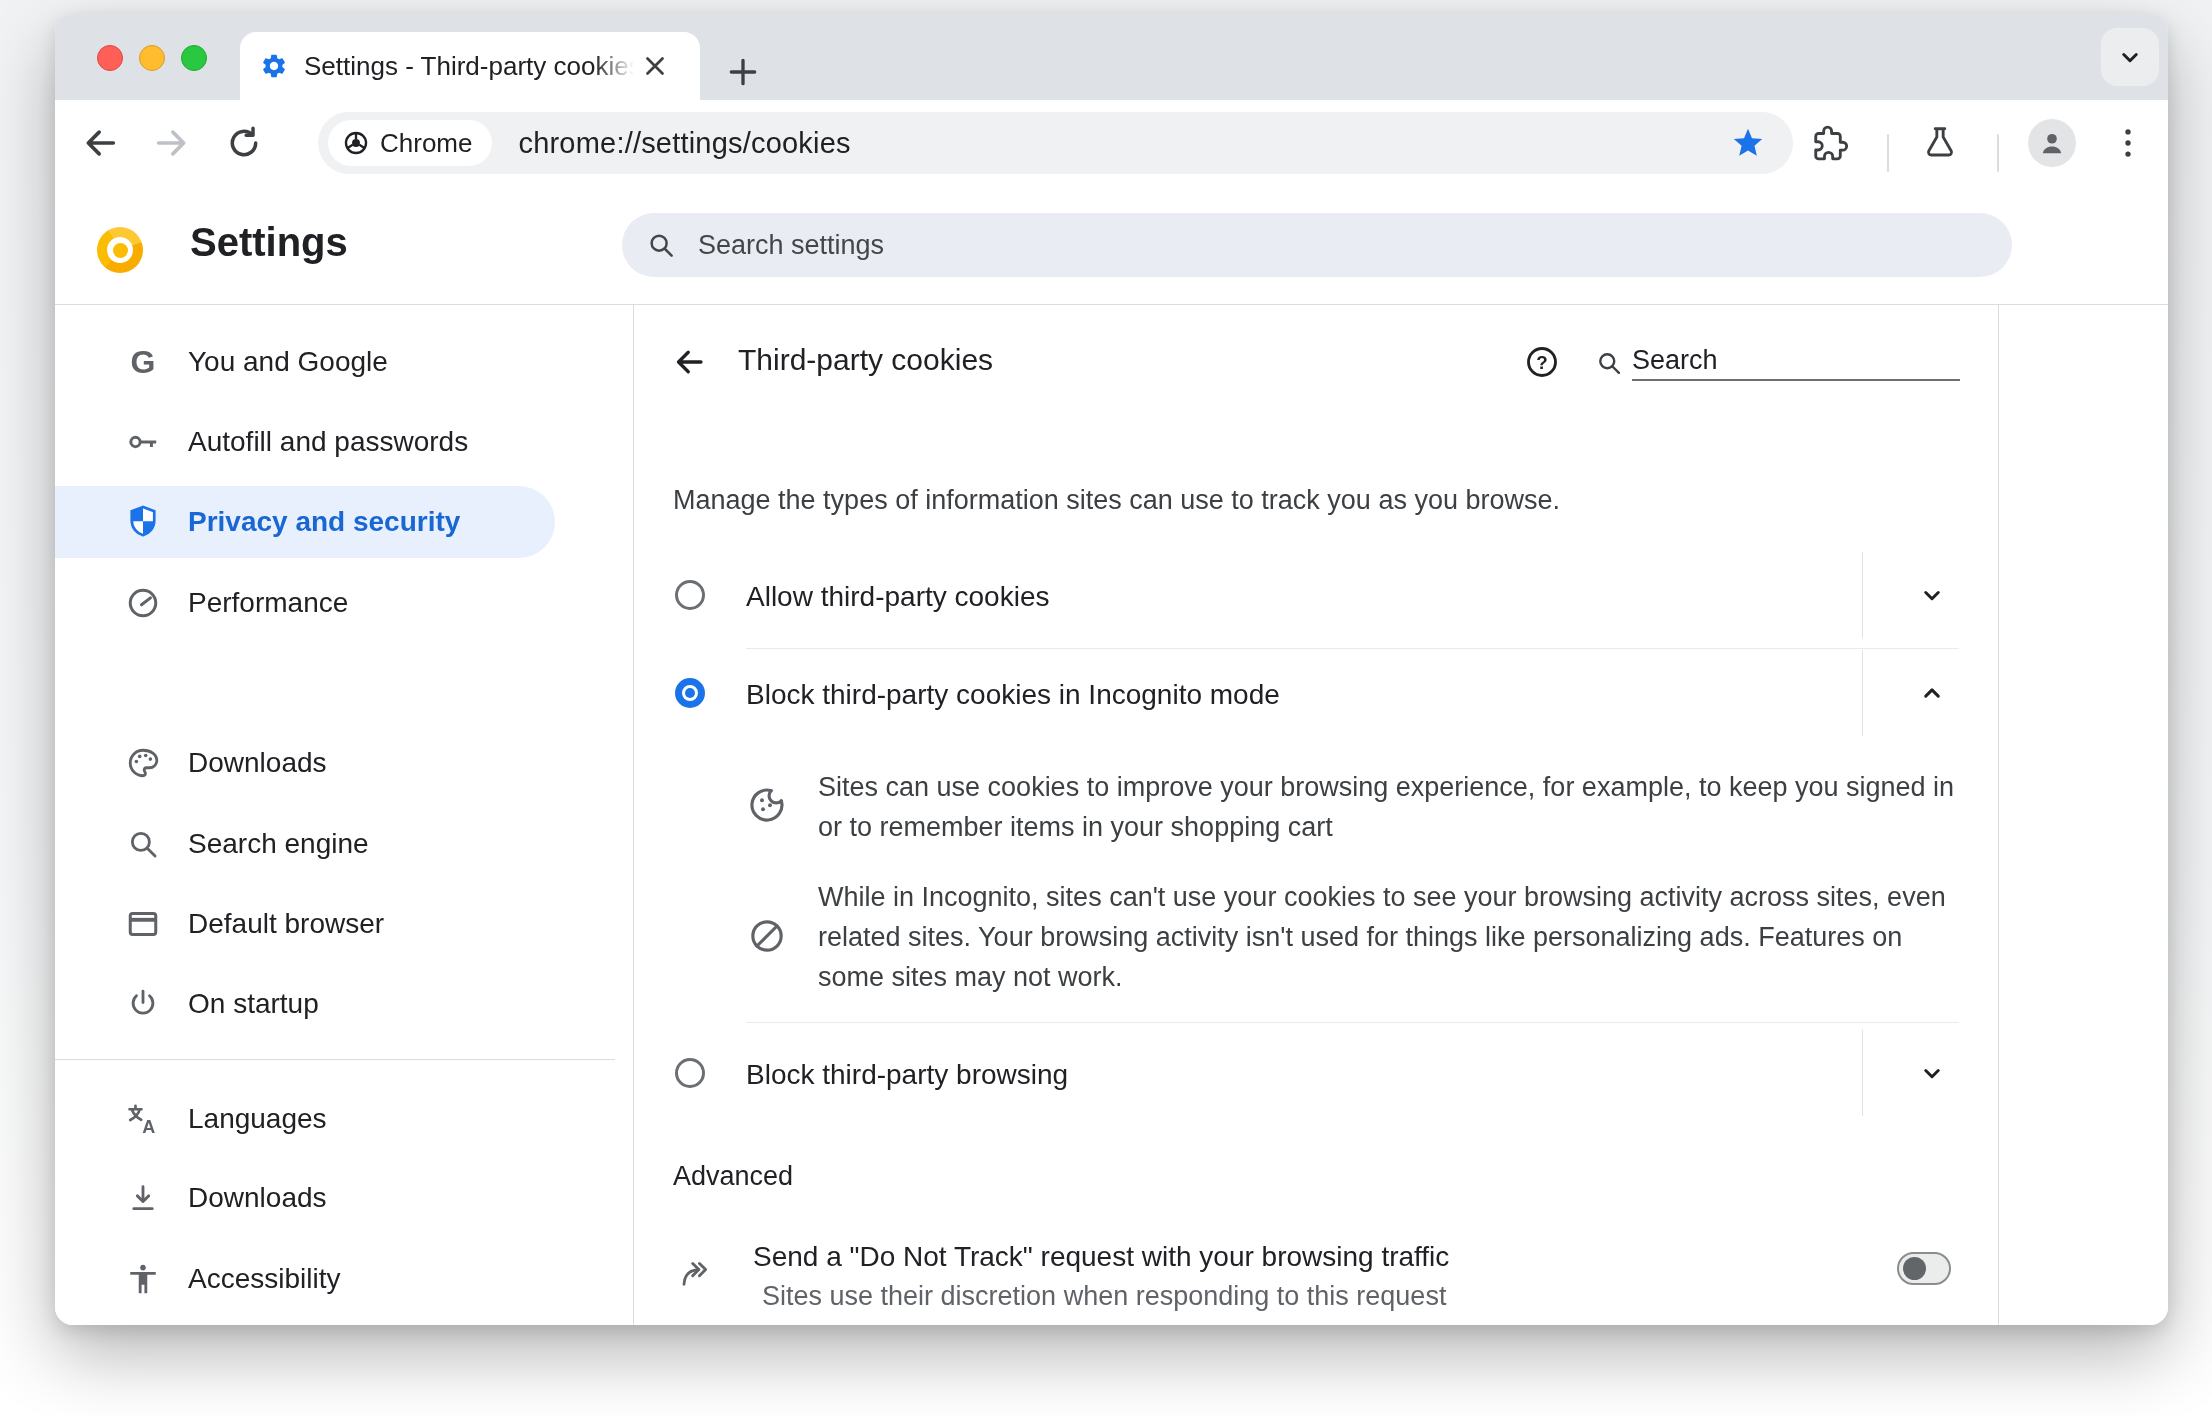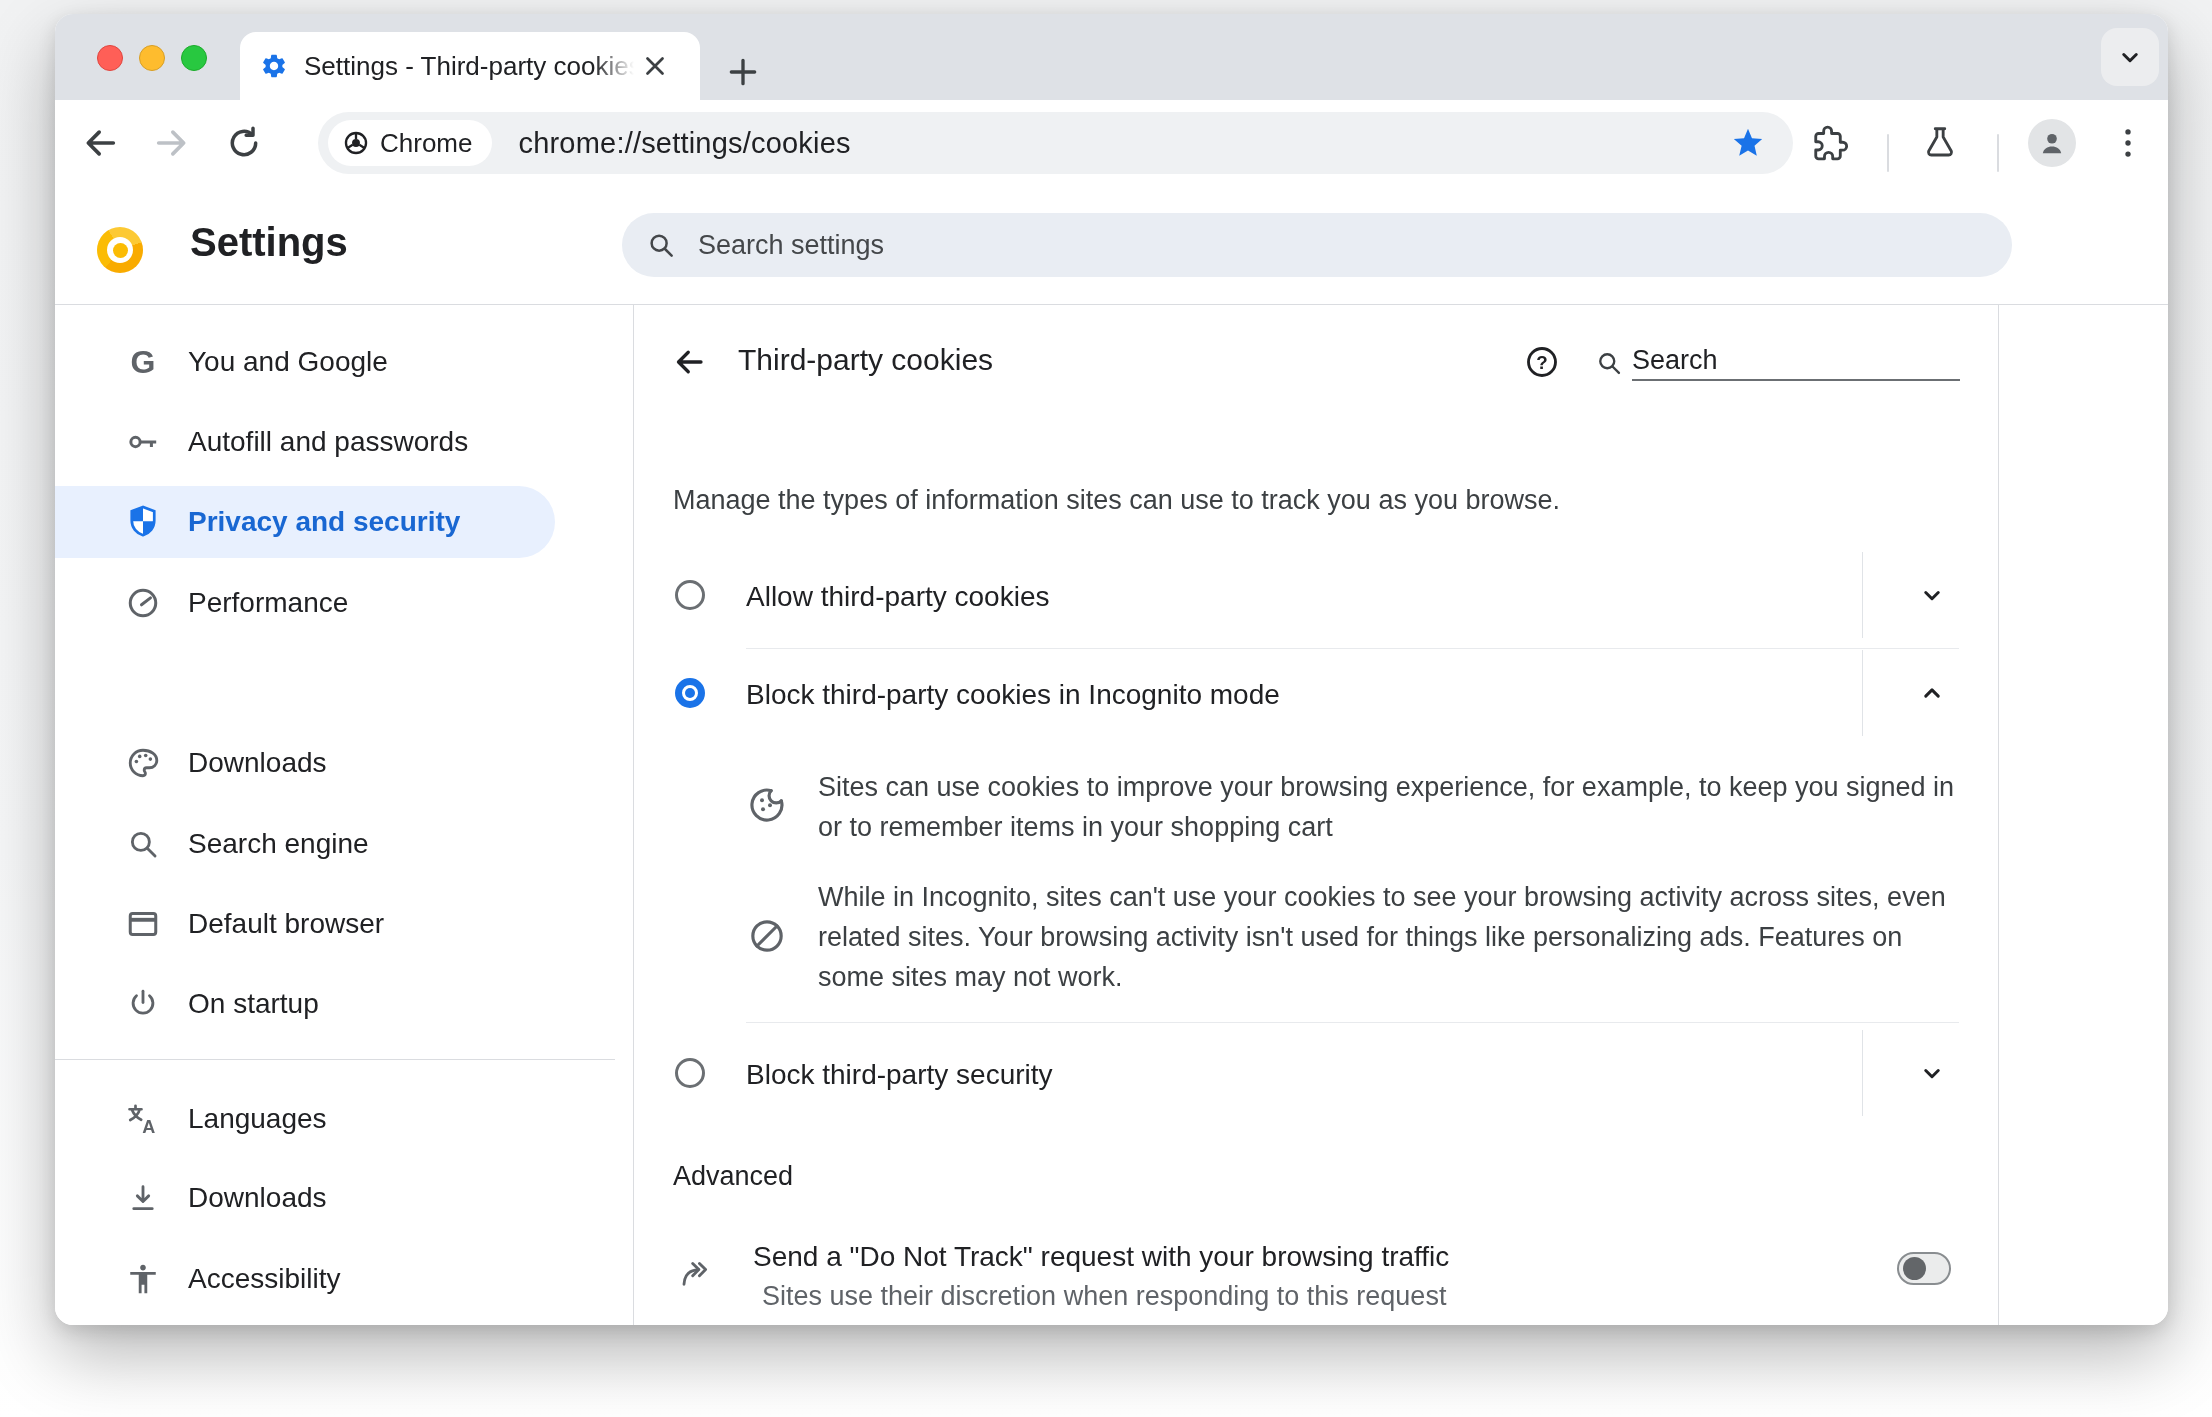--- a/index.html
+++ b/index.html
@@ -402,21 +402,21 @@
             <circle cx="12" cy="12" r="8.5" fill="none" stroke="currentColor" stroke-width="1.9"></circle>
             <path d="M6 18L18 6" stroke="currentColor" stroke-width="1.9" stroke-linecap="round"></path>
           </svg>
       </span>
       <div class="detail-text" style="top:572px">While in Incognito, sites can't use your cookies to see your browsing activity across sites, even related sites. Your browsing activity isn't used for things like personalizing ads. Features on some sites may not work.</div>
 
       <div class="h-div" style="top:717px"></div>
 
       <div class="opt-row" style="top:725px">
         <span class="radio"></span>
-        <span class="opt-label">Block third-party security</span>
+        <span class="opt-label">Block third-party browsing</span>
         <span class="opt-vdiv"></span>
         <span class="opt-chev">
           <svg viewBox="0 0 24 24" width="30" height="30">
               <path d="M7 10l5 5 5-5" fill="none" stroke="currentColor" stroke-width="2.4" stroke-linecap="round" stroke-linejoin="round"></path>
             </svg>
         </span>
       </div>
 
       <div class="advanced">Advanced</div>
 

